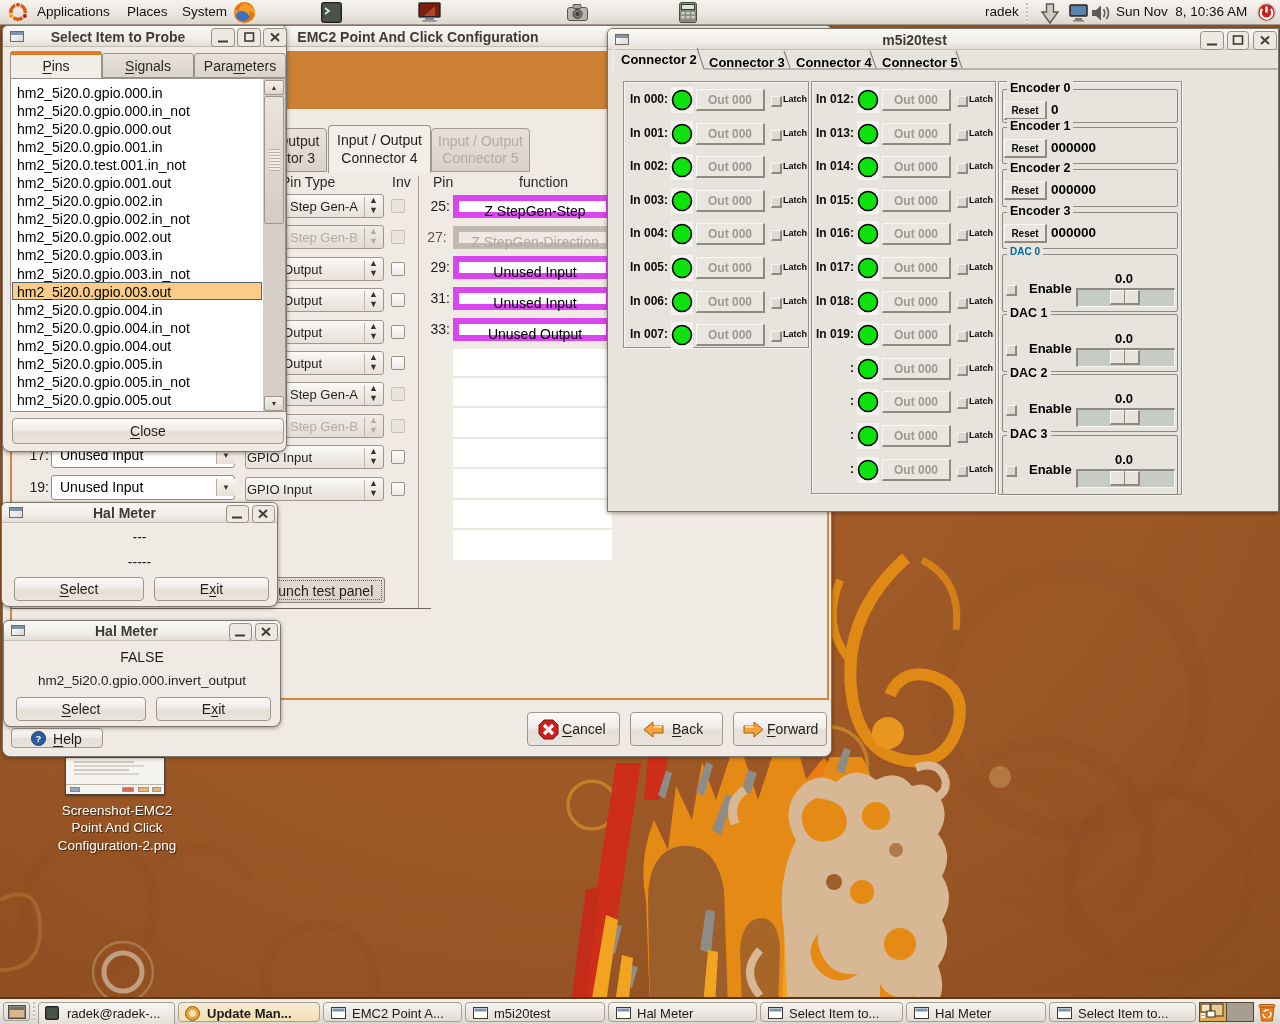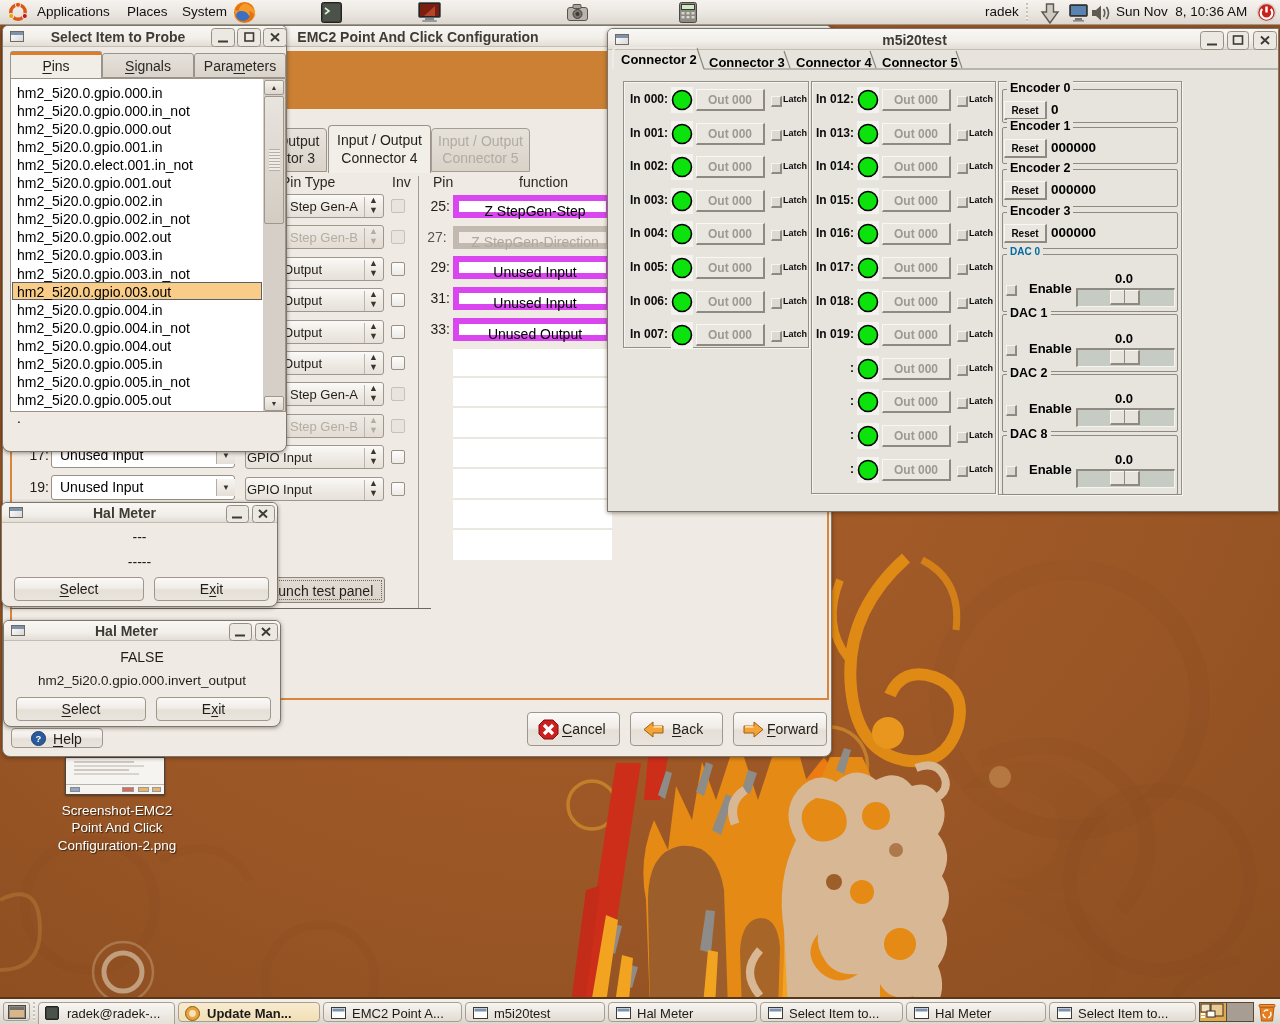--- a/index.html
+++ b/index.html
@@ -526,21 +526,21 @@
 <div class="abs" style="left:516px;top:321px;width:1px;height:15px;background:#8e8a82"></div>
 <div class="abs" style="left:394px;top:345px;width:176px;height:58px;border:1px solid #8e8a82;border-radius:2px"></div>
 <div class="lbl" style="left:399px;top:337px;background:#e7e4de;padding:0 3px;font-size:12.5px;font-weight:bold;color:#000">DAC 2</div>
 <div class="abs" style="left:398px;top:376px;width:11px;height:11px;background:#dcd9d3;border-right:2px solid #8e8a82;border-bottom:2px solid #8e8a82;border-top:1px solid #f5f4f1;border-left:1px solid #f5f4f1"></div>
 <div class="lbl" style="left:421px;top:372px;font-size:13px;font-weight:bold;color:#000">Enable</div>
 <div class="lbl" style="left:507px;top:362px;font-size:13px;font-weight:bold;color:#000">0.0</div>
 <div class="abs" style="left:468px;top:379px;width:99px;height:19px;background:#c6cbc3;border-top:2px solid #8e8a82;border-left:2px solid #8e8a82;border-bottom:1px solid #f5f4f1;border-right:1px solid #f5f4f1"></div>
 <div class="abs" style="left:502px;top:381px;width:30px;height:15px;background:#e7e4de;border-top:1px solid #f8f7f4;border-left:1px solid #f8f7f4;border-right:2px solid #8e8a82;border-bottom:2px solid #8e8a82"></div>
 <div class="abs" style="left:516px;top:381px;width:1px;height:15px;background:#8e8a82"></div>
 <div class="abs" style="left:394px;top:406px;width:176px;height:60px;border:1px solid #8e8a82;border-radius:2px"></div>
-<div class="lbl" style="left:399px;top:398px;background:#e7e4de;padding:0 3px;font-size:12.5px;font-weight:bold;color:#000">DAC 8</div>
+<div class="lbl" style="left:399px;top:398px;background:#e7e4de;padding:0 3px;font-size:12.5px;font-weight:bold;color:#000">DAC 3</div>
 <div class="abs" style="left:398px;top:437px;width:11px;height:11px;background:#dcd9d3;border-right:2px solid #8e8a82;border-bottom:2px solid #8e8a82;border-top:1px solid #f5f4f1;border-left:1px solid #f5f4f1"></div>
 <div class="lbl" style="left:421px;top:433px;font-size:13px;font-weight:bold;color:#000">Enable</div>
 <div class="lbl" style="left:507px;top:423px;font-size:13px;font-weight:bold;color:#000">0.0</div>
 <div class="abs" style="left:468px;top:440px;width:99px;height:19px;background:#c6cbc3;border-top:2px solid #8e8a82;border-left:2px solid #8e8a82;border-bottom:1px solid #f5f4f1;border-right:1px solid #f5f4f1"></div>
 <div class="abs" style="left:502px;top:442px;width:30px;height:15px;background:#e7e4de;border-top:1px solid #f8f7f4;border-left:1px solid #f8f7f4;border-right:2px solid #8e8a82;border-bottom:2px solid #8e8a82"></div>
 <div class="abs" style="left:516px;top:442px;width:1px;height:15px;background:#8e8a82"></div>
 </div>
 
 <div class="win" style="left:2px;top:25px;width:285px;height:427px;z-index:40">
 <div class="tbar"></div>
@@ -564,21 +564,21 @@
 <div class="lbl" style="left:0;top:4px;width:100%;text-align:center;font-size:14px;color:#2b2824"><u>S</u>ignals</div>
     </div>
 <div class="abs" style="left:191px;top:27px;width:92px;height:25px;background:linear-gradient(#e6e1da,#d9d3ca);border:1px solid #9b9389;border-radius:3px 3px 0 0">
 <div class="lbl" style="left:0;top:4px;width:100%;text-align:center;font-size:14px;color:#2b2824">Para<u>m</u>eters</div>
     </div>
 <div class="abs" style="left:7px;top:52px;width:276px;height:334px;border:1px solid #9b9389;background:#fff"></div>
 <div class="lbl" style="left:14px;top:58.5px;font-size:14px;color:#000">hm2_5i20.0.gpio.000.in</div>
 <div class="lbl" style="left:14px;top:76.6px;font-size:14px;color:#000">hm2_5i20.0.gpio.000.in_not</div>
 <div class="lbl" style="left:14px;top:94.7px;font-size:14px;color:#000">hm2_5i20.0.gpio.000.out</div>
 <div class="lbl" style="left:14px;top:112.8px;font-size:14px;color:#000">hm2_5i20.0.gpio.001.in</div>
-<div class="lbl" style="left:14px;top:130.9px;font-size:14px;color:#000">hm2_5i20.0.elect.001.in_not</div>
+<div class="lbl" style="left:14px;top:130.9px;font-size:14px;color:#000">hm2_5i20.0.test.001.in_not</div>
 <div class="lbl" style="left:14px;top:149.0px;font-size:14px;color:#000">hm2_5i20.0.gpio.001.out</div>
 <div class="lbl" style="left:14px;top:167.1px;font-size:14px;color:#000">hm2_5i20.0.gpio.002.in</div>
 <div class="lbl" style="left:14px;top:185.2px;font-size:14px;color:#000">hm2_5i20.0.gpio.002.in_not</div>
 <div class="lbl" style="left:14px;top:203.3px;font-size:14px;color:#000">hm2_5i20.0.gpio.002.out</div>
 <div class="lbl" style="left:14px;top:221.4px;font-size:14px;color:#000">hm2_5i20.0.gpio.003.in</div>
 <div class="lbl" style="left:14px;top:239.5px;font-size:14px;color:#000">hm2_5i20.0.gpio.003.in_not</div>
 <div class="abs" style="left:9px;top:256.1px;width:250px;height:18px;background:#f9cd87;border:1px solid #55606c"></div>
 <div class="lbl" style="left:14px;top:257.6px;font-size:14px;color:#000">hm2_5i20.0.gpio.003.out</div>
 <div class="lbl" style="left:14px;top:275.7px;font-size:14px;color:#000">hm2_5i20.0.gpio.004.in</div>
 <div class="lbl" style="left:14px;top:293.8px;font-size:14px;color:#000">hm2_5i20.0.gpio.004.in_not</div>
@@ -586,20 +586,21 @@
 <div class="lbl" style="left:14px;top:330.0px;font-size:14px;color:#000">hm2_5i20.0.gpio.005.in</div>
 <div class="lbl" style="left:14px;top:348.1px;font-size:14px;color:#000">hm2_5i20.0.gpio.005.in_not</div>
 <div class="lbl" style="left:14px;top:366.2px;font-size:14px;color:#000">hm2_5i20.0.gpio.005.out</div>
 <div class="lbl" style="left:14px;top:384.3px;font-size:14px;color:#000">.</div>
 <div class="abs" style="left:260px;top:53px;width:22px;height:332px;background:#d5cfc7"></div>
 <div class="abs" style="left:261px;top:54px;width:20px;height:15px;background:linear-gradient(#f4f1ed,#ddd7cf);border:1px solid #a0968a;border-radius:2px;font-size:7px;color:#3a352e;text-align:center;line-height:14px">▲</div>
 <div class="abs" style="left:261px;top:370px;width:20px;height:15px;background:linear-gradient(#f4f1ed,#ddd7cf);border:1px solid #a0968a;border-radius:2px;font-size:7px;color:#3a352e;text-align:center;line-height:14px">▼</div>
 <div class="abs" style="left:261px;top:70px;width:20px;height:128px;background:linear-gradient(#e8e4de,#d3ccc3);border:1px solid #a0968a;border-radius:2px">
 <div class="abs" style="left:4px;top:52px;width:11px;height:22px;background:repeating-linear-gradient(#b8b0a5 0 1.5px,#efece7 1.5px 3px)"></div>
     </div>
+<div class="gbtn" style="left:9px;top:392px;width:272px;height:26px;line-height:24px"><u>C</u>lose</div>
 </div>
 
 <div class="win" style="left:1px;top:502px;width:277px;height:105px;z-index:45">
     <div class="tbar" style="height:20px"></div>
     <div class="ttl" style="top:2px;left:21px;width:203px">Hal Meter</div>
     <div class="wicon" style="top:4px"></div>
     <svg class="abs" style="left:224px;top:2px" width="50" height="18" viewBox="0 0 50 18">
       <rect x="0.5" y="0.5" width="22" height="17" rx="3" fill="#ece8e2" stroke="#988f83"></rect>
       <rect x="26.5" y="0.5" width="22" height="17" rx="3" fill="#ece8e2" stroke="#988f83"></rect>
       <path d="M6 12.5 L16 12.5" stroke="#3e3a34" stroke-width="2"></path>

